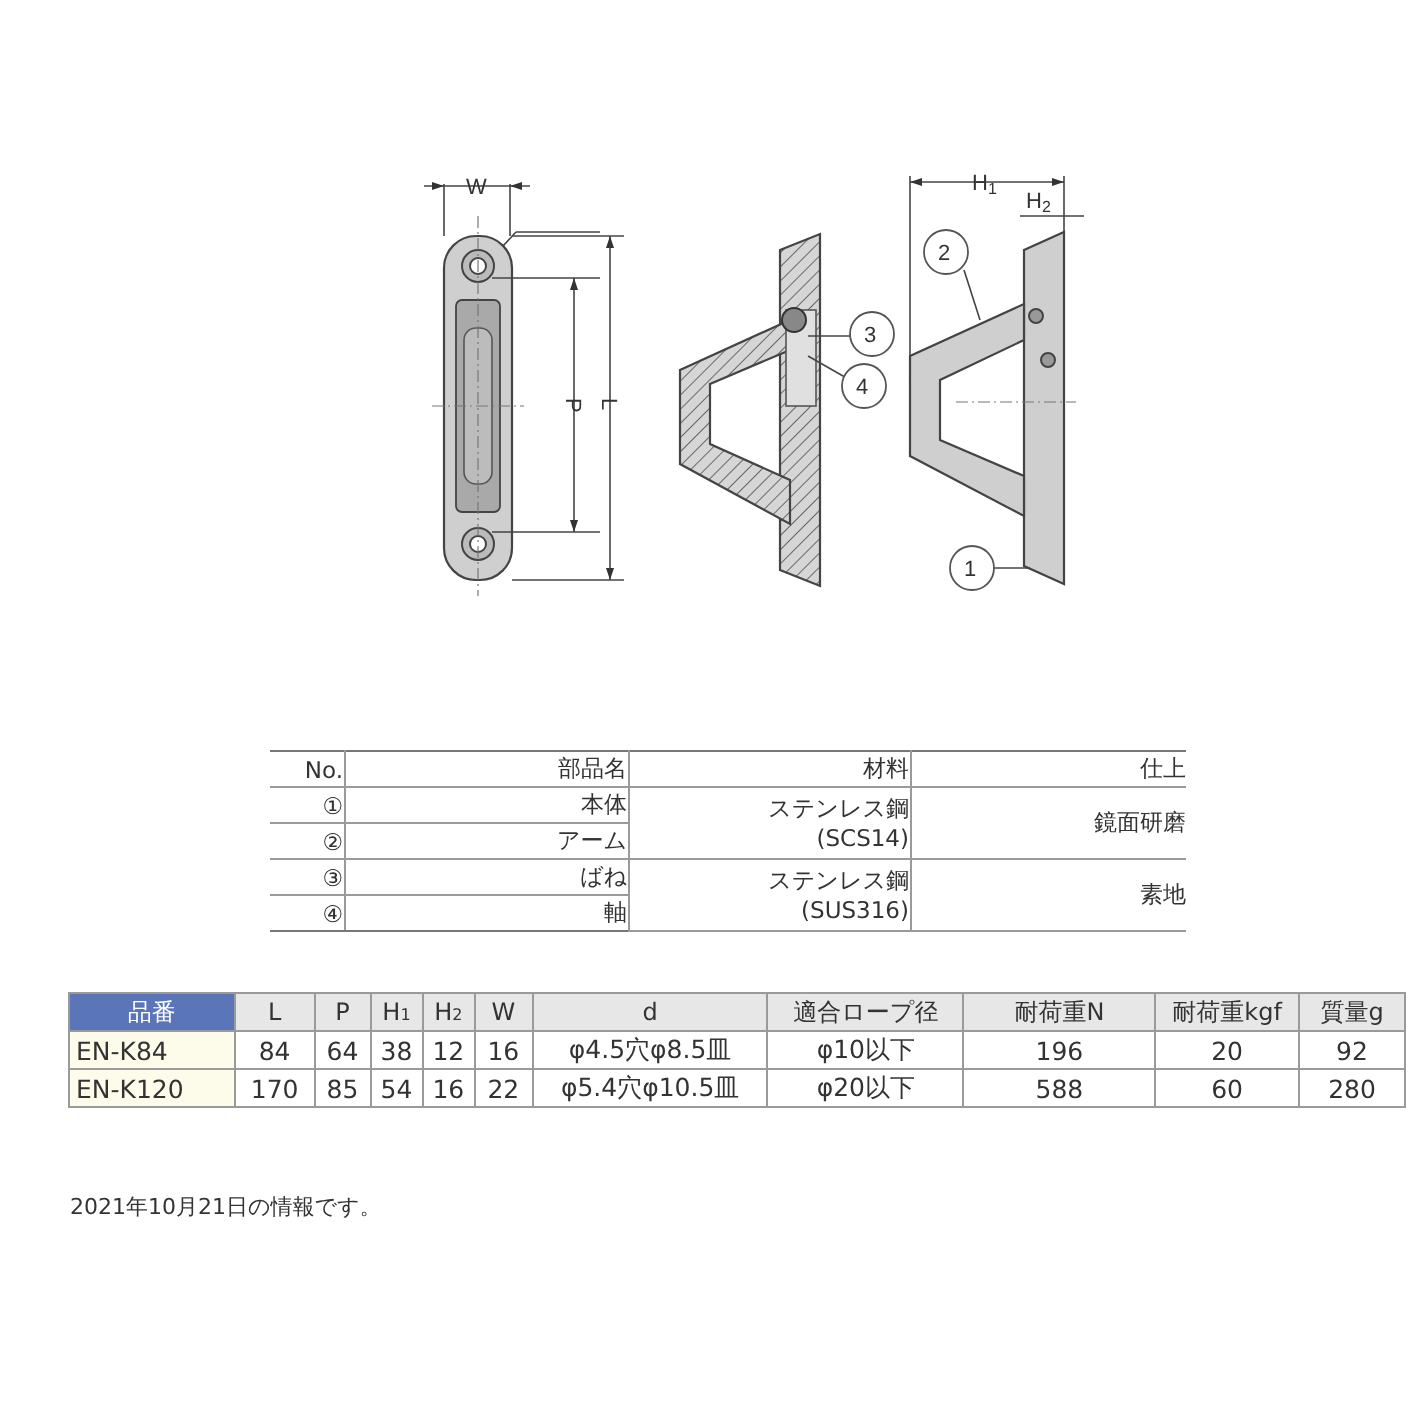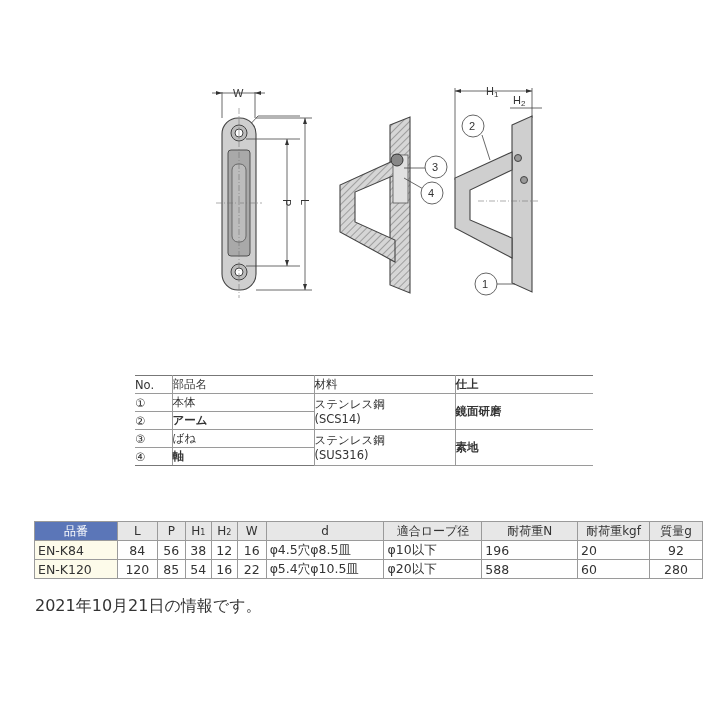--- a/index.html
+++ b/index.html
@@ -9,36 +9,36 @@
   .lbl { font-family:"Liberation Sans", sans-serif; font-size:11px; fill:#333; }
   .dim { stroke:#444; stroke-width:0.8; fill:none; }
   .center { stroke:#777; stroke-width:0.6; stroke-dasharray:6 2 1 2; fill:none; }
   .body { fill:#cfcfcf; stroke:#444; stroke-width:1.1; }
   .dark { fill:#a9a9a9; stroke:#444; stroke-width:0.9; }
   .hatch { fill:url(#hatch); stroke:#444; stroke-width:1.1; }
   .callout { fill:#fff; stroke:#555; stroke-width:0.9; }
 
   table { border-collapse:collapse; position:absolute; }
   .parts { left:135px; top:375px; width:458px; font-size:11.5px; }
-  .parts td, .parts th { border:1px solid #9a9a9a; text-align:left; padding:0; height:17px; font-weight:normal; color:#333; }
+  .parts td, .parts th { border:1px solid #9a9a9a; text-align:right; padding:0; height:17px; font-weight:normal; color:#333; }
   .parts tr:first-child th { border-top:1.5px solid #777; }
   .parts tr:last-child td { border-bottom:1.5px solid #777; }
   .parts th:first-child, .parts td:first-child { border-left:none; }
-  .parts th:last-child, .parts td:last-child { border-right:none;font-weight:bold; }
-
-  .specs { left:34px; top:521px; width:669px; font-size:12.5px; }
+  .parts th:last-child, .parts td:last-child { border-right:none; }
+
+  .specs { left:34px; top:496px; width:669px; font-size:12.5px; }
   .specs td, .specs th { border:1px solid #9a9a9a; padding:0 3px; height:18px; white-space:nowrap; color:#333; }
   .specs th { background:#e7e7e7; font-weight:normal; text-align:center; font-size:12px; }
   .specs th.key { background:#5b76b8; color:#ffffff; }
   .specs td.model { background:#fdfbea; text-align:left; }
   .specs td.num { text-align:center; }
-  .specs td.ctr { text-align:left; }
+  .specs td.ctr { text-align:center; }
   .sub { font-size:8px; }
 
-  .note { position:absolute; left:35px; top:596px; font-size:16px; color:#333; }
+  .note { position:absolute; left:35px; top:596px; font-size:11px; color:#333; }
 </style>
 </head>
 <body>
 
 <svg class="drawing" viewBox="0 0 713 360" xmlns="http://www.w3.org/2000/svg">
   <defs>
     <pattern id="hatch" width="5" height="5" patternUnits="userSpaceOnUse" patternTransform="rotate(45)">
       <rect width="5" height="5" fill="#d6d6d6"></rect>
       <line x1="0" y1="0" x2="0" y2="5" stroke="#666" stroke-width="1"></line>
     </pattern>
@@ -188,33 +188,33 @@
     <th>W</th>
     <th>d</th>
     <th>適合ロープ径</th>
     <th>耐荷重N</th>
     <th>耐荷重kgf</th>
     <th>質量g</th>
   </tr>
   <tr>
     <td class="model">EN-K84</td>
     <td class="num">84</td>
-    <td class="num">56</td>
+    <td class="num">64</td>
     <td class="num">38</td>
     <td class="num">12</td>
     <td class="num">16</td>
     <td class="ctr">φ4.5穴φ8.5皿</td>
     <td class="ctr">φ10以下</td>
     <td class="ctr">196</td>
     <td class="ctr">20</td>
     <td class="num">92</td>
   </tr>
   <tr>
     <td class="model">EN-K120</td>
-    <td class="num">120</td>
+    <td class="num">170</td>
     <td class="num">85</td>
     <td class="num">54</td>
     <td class="num">16</td>
     <td class="num">22</td>
     <td class="ctr">φ5.4穴φ10.5皿</td>
     <td class="ctr">φ20以下</td>
     <td class="ctr">588</td>
     <td class="ctr">60</td>
     <td class="num">280</td>
   </tr>

